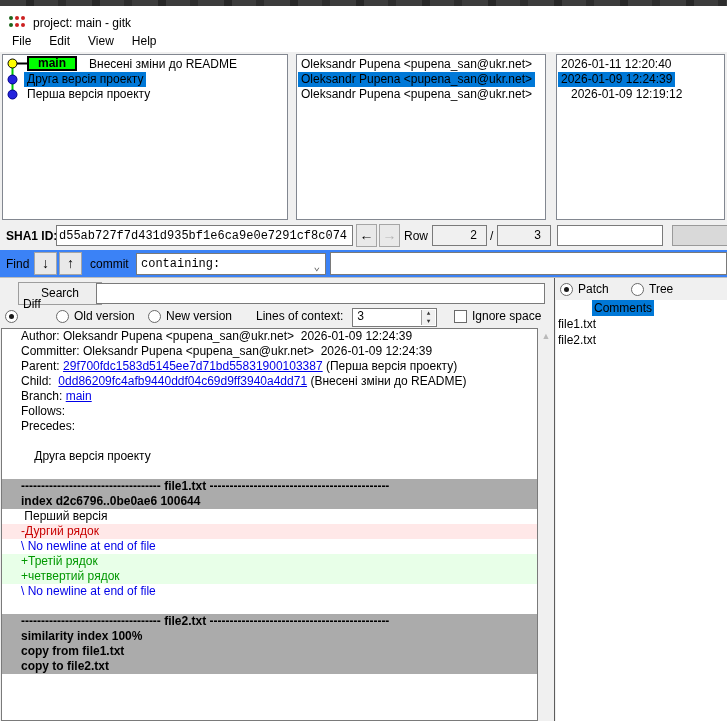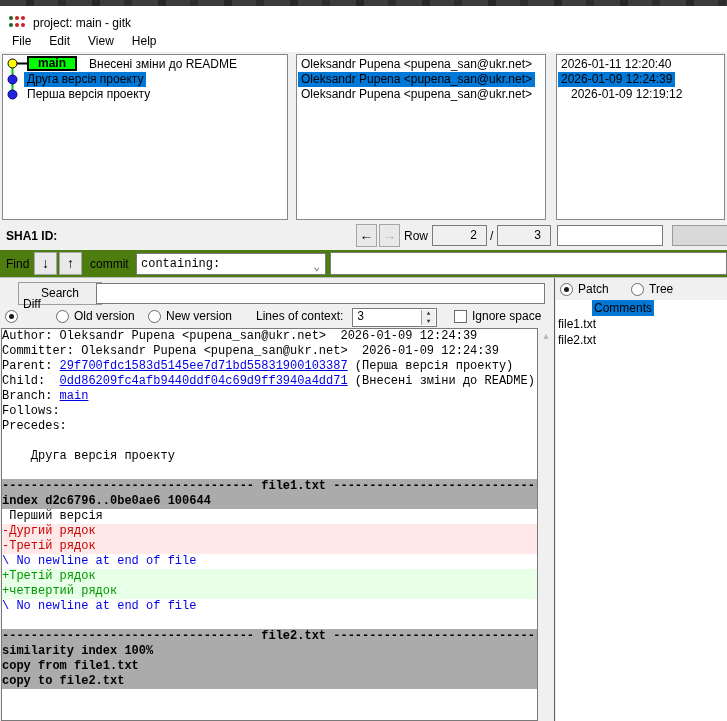--- a/index.html
+++ b/index.html
@@ -43,21 +43,21 @@
   .sunken { border:1px solid #7a7a7a; background:#fff; }
   #sha1-input { left:56px; top:3px; width:297px; height:21px; font-size:12px; padding:0 2px; }
   .sq-btn { position:absolute; top:2px; width:21px; height:23px; background:#e9e9e9; border:1px solid #a5a5a5;
     text-align:center; line-height:21px; font-size:14px; font-weight:bold; }
   #nav-back { left:356px; color:#000; }
   #nav-fwd { left:379px; color:#b4b4b4; }
   .row-field { position:absolute; top:3px; height:21px; border:1px solid #7a7a7a; background:#f0f0f0;
     text-align:right; line-height:19px; padding-right:9px; }
 
   
-  #find-bar { left:0; top:250px; width:727px; height:28px; background:#4d7c0f; border-bottom:1px solid #bdbdbd; }
+  #find-bar { left:0; top:250px; width:727px; height:28px; background:#3b82f6; border-bottom:1px solid #bdbdbd; }
   #find-down { left:34px; width:23px; }
   #find-up { left:59px; width:23px; }
   #find-combo { left:136px; top:3px; width:190px; height:22px; line-height:20px; padding-left:4px; position:absolute; }
   #combo-chevron { position:absolute; right:5px; top:3px; color:#555; font-size:11px; }
   #find-entry { left:330px; top:2px; width:397px; height:23px; padding:0 3px; }
 
   input { font-family:"Liberation Mono","DejaVu Sans Mono",monospace; outline:none; }
 
   
   #search-btn { left:8px; top:282px; width:84px; height:23px; background:#eeeeee; border:1px solid #9d9d9d;
@@ -77,22 +77,22 @@
   
   #v-divider { left:554px; top:278px; width:1px; height:443px; background:#5c5c5c; }
   #file-list { left:556px; top:300px; width:171px; height:421px; background:#fff; }
   .flist-row { height:16px; line-height:16px; padding:0 2px; white-space:nowrap; width:max-content; }
   .flist-row.sel { background:var(--selection);margin-left:36px; }
 
   
   #diff-pane { left:1px; top:328px; width:537px; height:393px; background:#fff; border:1px solid #7a7a7a; overflow:hidden; }
   #diff-scrollbar { left:538px; top:329px; width:16px; height:392px; background:#f0f0f0; text-align:center; }
   #scroll-up { color:#b9b9b9; font-size:9px; line-height:14px; }
-  .dl { height:15px; line-height:15px; font-family:Liberation Mono, monospace; font-size:12px;
-    white-space:pre; overflow:hidden; padding-left:0; }
+  .dl { height:15px; line-height:15px; font-family:Liberation Sans, sans-serif; font-size:12px;
+    white-space:pre; overflow:hidden; padding-left:19px; }
   .dl.filesep, .dl.meta { background:var(--file-header-bg); font-weight:bold; }
   .dl.hunk, .dl.nonewline { color:var(--hunk); }
   .dl.del { color:var(--removed-text); background:var(--removed-bg); }
   .dl.add { color:var(--added-text); background:var(--added-bg); }
   .lnk { color:var(--link); text-decoration:underline; cursor:pointer; }
   .lnk:empty { display:none; }
 </style>
 </head>
 <body>
 
@@ -143,20 +143,21 @@
 
     <div class="panel" id="panel-date">
       <div class="lrow" style="left:1px;top:2px">2026-01-11 12:20:40</div>
       <div class="lrow sel" style="left:1px;top:17px">2026-01-09 12:24:39</div>
       <div class="lrow" style="left:11px;top:32px">2026-01-09 12:19:12</div>
     </div>
   </div>
 
   <div class="abs" id="sha1-bar">
     <span class="bar-label" style="left:6px;font-weight:bold">SHA1 ID:</span>
+    <input class="abs sunken" id="sha1-input" value="d55ab727f7d431d935bf1e6ca9e0e7291cf8c074" style="">
     <span class="sq-btn" id="nav-back">←</span>
     <span class="sq-btn" id="nav-fwd">→</span>
     <span class="bar-label" style="left:404px">Row</span>
     <span class="row-field" style="left:432px;width:55px">2</span>
     <span class="bar-label" style="left:490px">/</span>
     <span class="row-field" style="left:497px;width:54px">3</span>
     <span class="row-field" style="left:557px;width:106px;background:#fff"></span>
     <span class="row-field" style="left:672px;width:60px;background:#d9d9d9;border-color:#9a9a9a"></span>
   </div>
 
@@ -229,21 +230,20 @@
 
       <div class="dl filesep"><span></span><span>----------------------------------- file1.txt ---------------------------------------------</span></div>
 
       <div class="dl meta"><span></span><span>index d2c6796..0be0ae6 100644</span></div>
 
 
       <div class="dl ctx"><span></span><span> Перший версія</span></div>
 
       <div class="dl del"><span></span><span>-Дургий рядок</span></div>
 
-      <div class="dl del"><span></span><span>-Третій рядок</span></div>
 
       <div class="dl nonewline"><span></span><span>\ No newline at end of file</span></div>
 
       <div class="dl add"><span></span><span>+Третій рядок</span></div>
 
       <div class="dl add"><span></span><span>+четвертий рядок</span></div>
 
       <div class="dl nonewline"><span></span><span>\ No newline at end of file</span></div>
 
       <div class="dl blank"><span></span><span></span></div>

